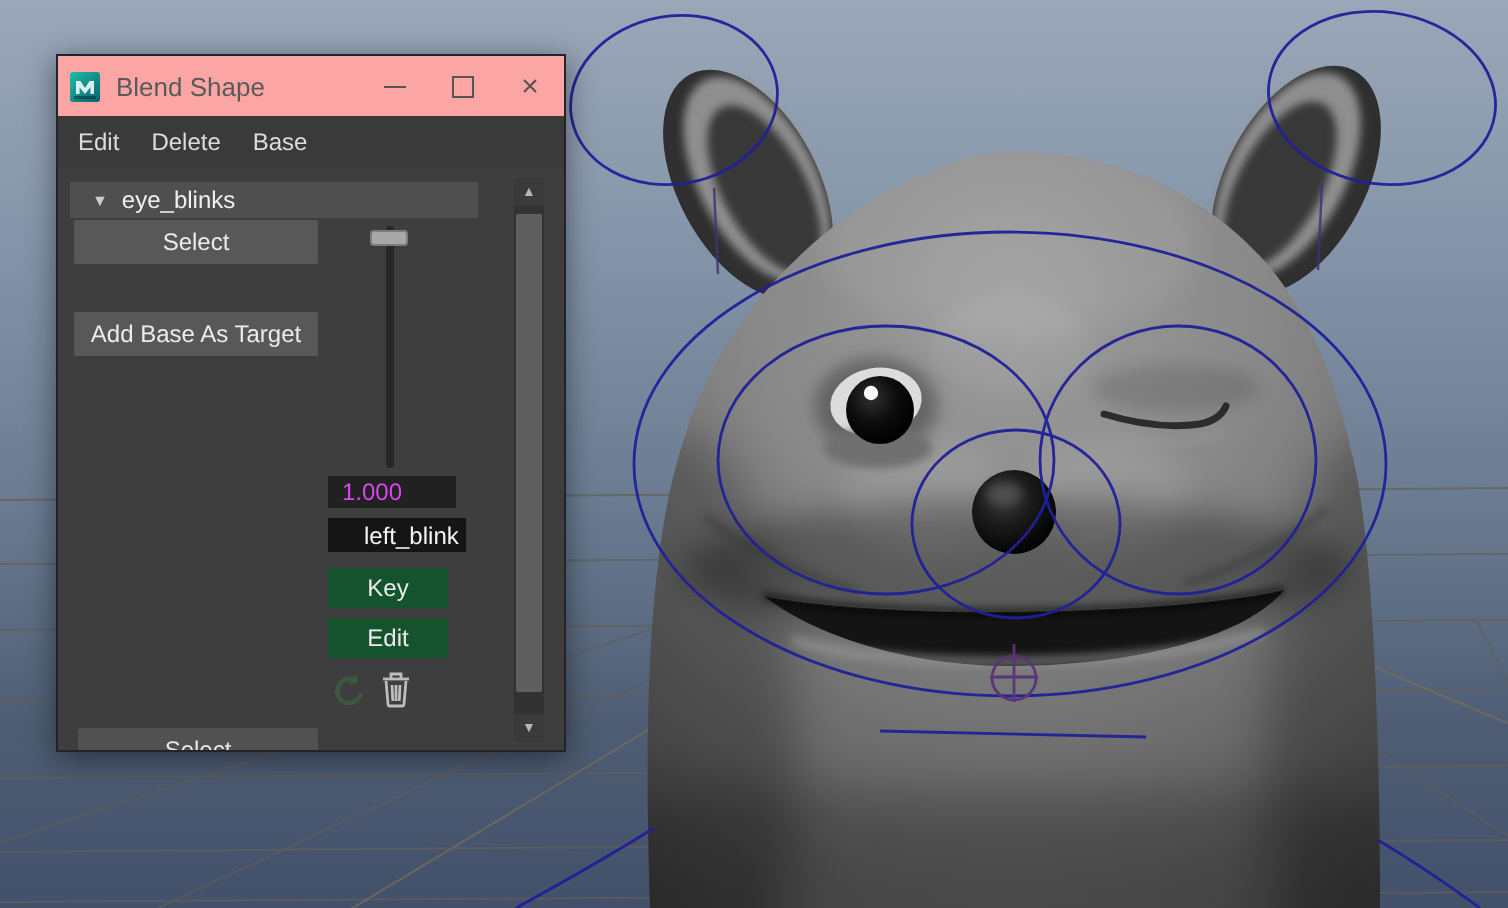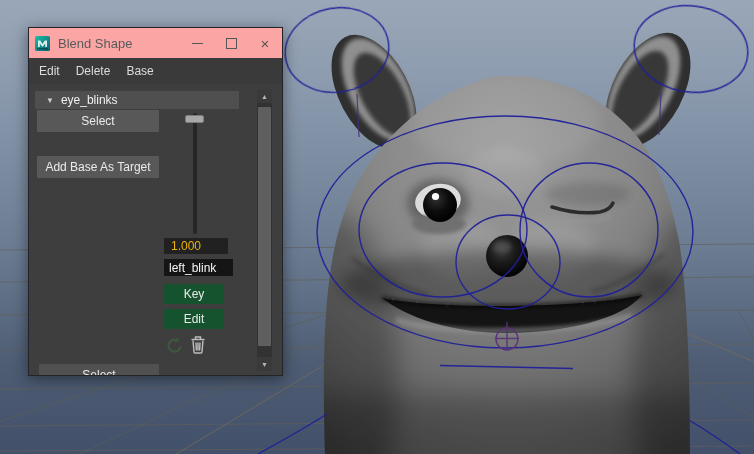--- a/index.html
+++ b/index.html
@@ -43,23 +43,23 @@
   .bs-btn{
     position:absolute;left:8px;width:122px;height:22px;background:#585858;border:0;
     color:#ebebeb;font-size:12px;font-family:"Liberation Sans",sans-serif;
     display:flex;align-items:center;justify-content:center;border-radius:1px;
   }
   .b1{top:82px}.b2{top:105px}.b3{top:128px}.b4{top:151px}.b5{top:174px}
 
   .vslider-track{position:absolute;left:164px;top:85px;width:4px;height:121px;background:#262626;border-radius:2px;}
   .vslider-thumb{position:absolute;left:156px;top:87px;width:19px;height:8px;background:#a8a8a8;border-radius:2px;border:1px solid #7c7c7c;box-sizing:border-box;}
 
-  .field{position:absolute;color:#eab308;font-size:12px;display:flex;align-items:center;}
+  .field{position:absolute;color:#d946ef;font-size:12px;display:flex;align-items:center;}
   .field.value{left:135px;top:210px;width:64px;height:16px;background:#212121;padding-left:7px;box-sizing:border-box;}
-  .field.name{left:135px;top:231px;width:69px;height:17px;background:#151515;padding-left:5px;box-sizing:border-box;color:#f5f5f5;}
+  .field.name{left:135px;top:231px;width:69px;height:17px;background:#151515;padding-left:18px;box-sizing:border-box;color:#f5f5f5;}
 
   .sm-btn{
     position:absolute;left:135px;width:60px;height:20px;background:#14532d;border:0;
     color:#ebebeb;font-size:12px;font-family:"Liberation Sans",sans-serif;
     display:flex;align-items:center;justify-content:center;border-radius:1px;
   }
   .key-btn{top:256px}.edit-btn{top:281px}
 
   .icon-btn{position:absolute;width:20px;height:19px;background:transparent;border:0;padding:0;}
   .recycle{left:136px;top:308px;}

